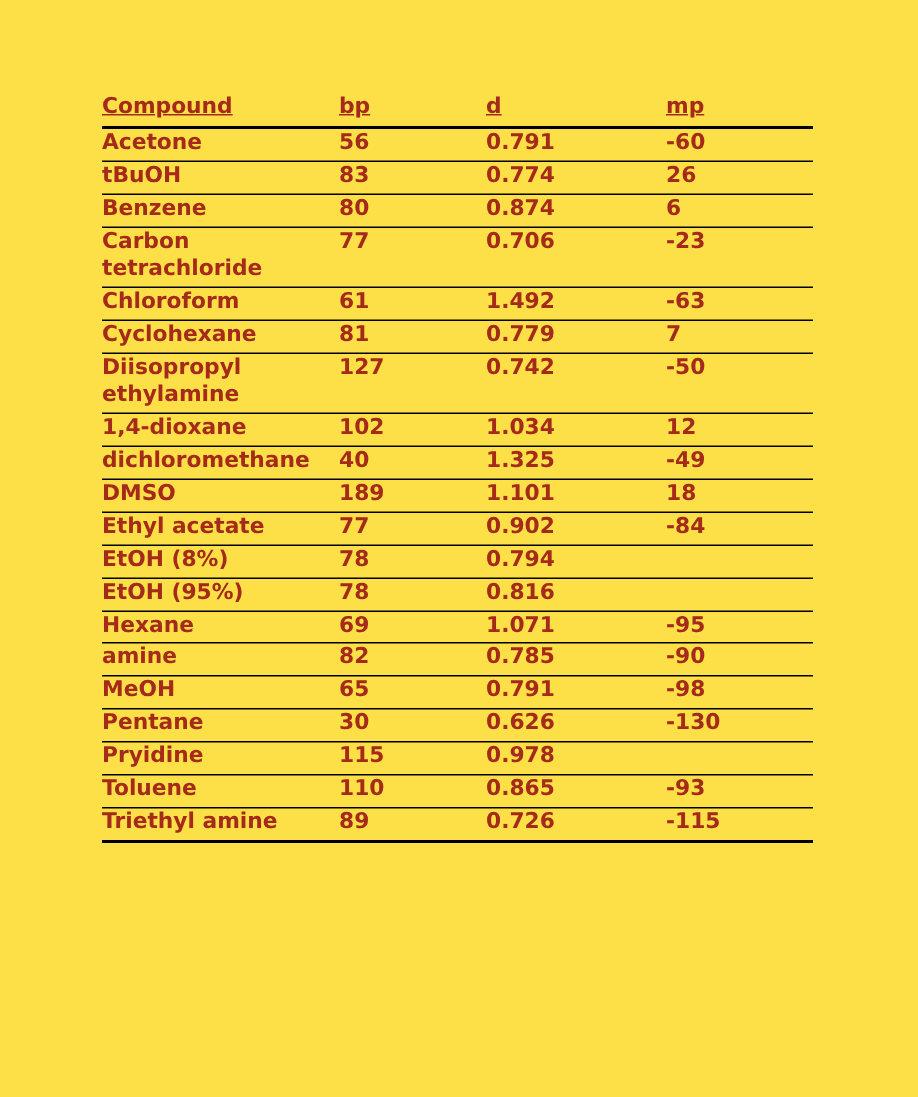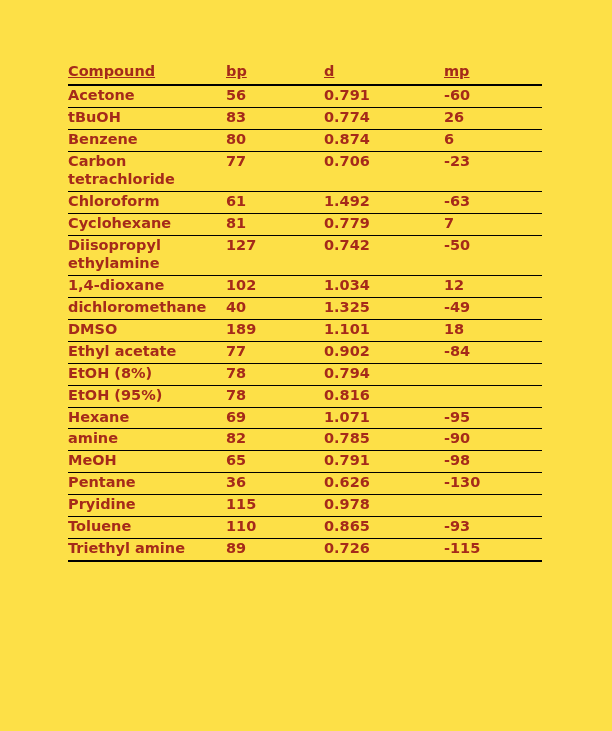--- a/index.html
+++ b/index.html
@@ -173,21 +173,21 @@
           <td>-90</td>
         </tr>
         <tr>
           <td>MeOH</td>
           <td>65</td>
           <td>0.791</td>
           <td>-98</td>
         </tr>
         <tr>
           <td>Pentane</td>
-          <td>36</td>
+          <td>30</td>
           <td>0.626</td>
           <td>-130</td>
         </tr>
         <tr>
           <td>Pryidine</td>
           <td>115</td>
           <td>0.978</td>
           <td></td>
         </tr>
         <tr>

